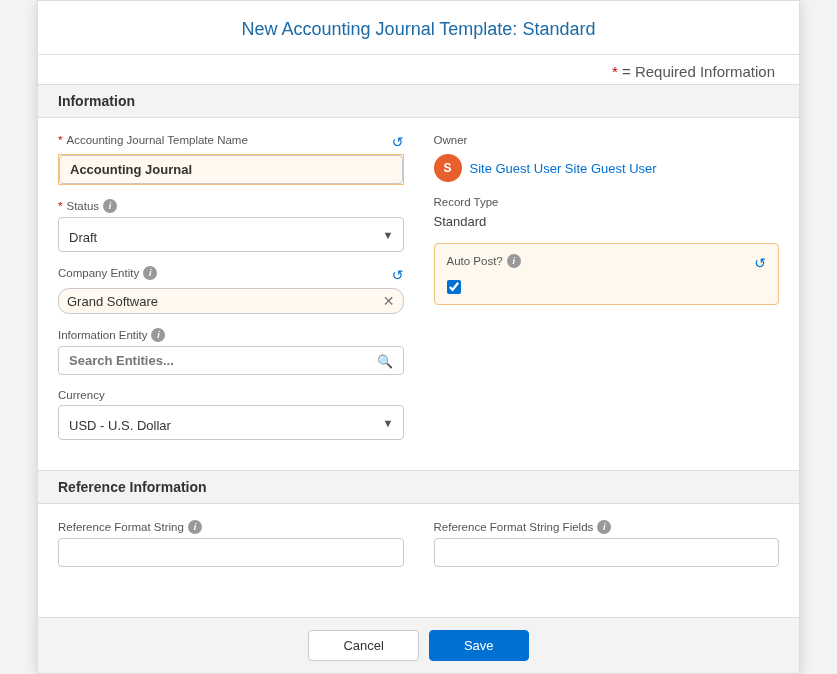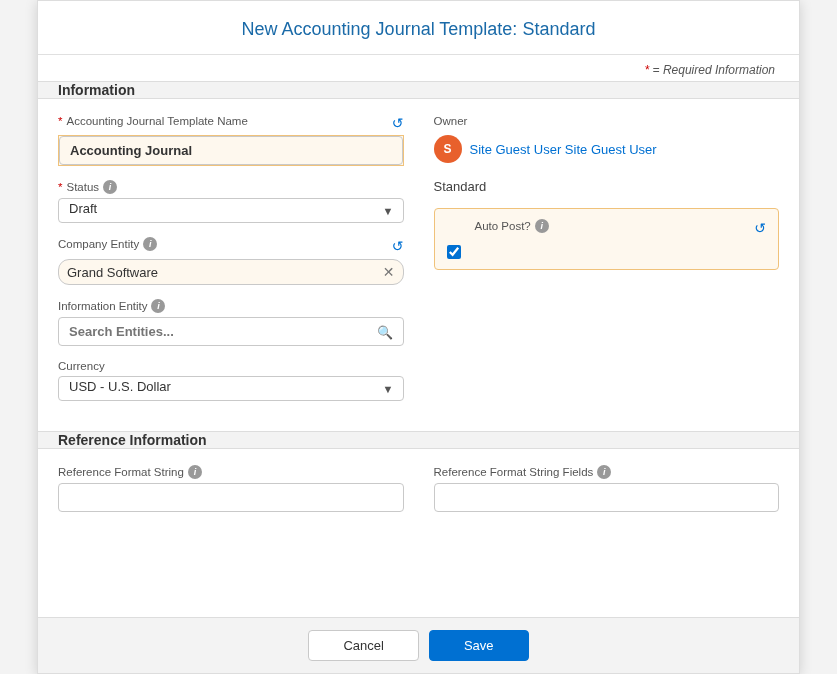--- a/index.html
+++ b/index.html
@@ -28,37 +28,36 @@
       text-align: center;
     }
     .modal-title {
       font-size: 18px;
       font-weight: 400;
       color: #1a6aa8;
     }
     .required-info-row {
       text-align: right;
       padding: 8px 24px 4px;
-      font-size: 12px;
+      font-size: 15px;
       color: #555;
-      font-style: italic;
     }
     .required-info-row span.asterisk {
       color: #c00;
     }
     .modal-body {
       flex: 1;
       padding: 0 0 10px;
       overflow-y: auto;
     }
     .section-header {
       background: #f3f3f3;
       border-top: 1px solid #ddd;
       border-bottom: 1px solid #ddd;
-      padding: 0 20px;
+      padding: 8px 20px;
       font-size: 14px;
       font-weight: 600;
       color: #333;
       margin-bottom: 0;
     }
     .section-content {
       padding: 16px 20px;
     }
     .two-col {
       display: grid;
@@ -119,21 +118,21 @@
       border: 1px solid #f0c27a;
     }
     .highlighted-field .input-field {
       background: #fef8ee;
     }
     .select-wrapper {
       position: relative;
     }
     .select-field {
       width: 100%;
-      padding: 2px 32px 6px 10px;
+      padding: 12px 32px 6px 10px;
       border: 1px solid #c9c9c9;
       border-radius: 4px;
       font-size: 13px;
       color: #333;
       background: #fff;
       appearance: none;
       cursor: pointer;
     }
     .select-arrow {
       position: absolute;
@@ -210,21 +209,20 @@
       background: #fef8ee;
       border: 1px solid #f0c27a;
       border-radius: 4px;
       padding: 10px 12px;
     }
     .auto-post-header {
       display: flex;
       justify-content: space-between;
       align-items: center;
       margin-bottom: 8px;
-      margin-left: 28px;
     }
     .checkbox-wrapper {
       display: flex;
       align-items: center;
       gap: 6px;
     }
     .checkbox-input {
       width: 14px;
       height: 14px;
       cursor: pointer;
@@ -363,20 +361,23 @@
             </div>
             <div class="owner-row">
               <div class="owner-avatar">
                 <span>S</span>
               </div>
               <span class="owner-name">Site Guest User Site Guest User</span>
             </div>
           </div>
 
           <div class="field-group">
+            <div class="field-label">
+              <span>Record Type</span>
+            </div>
             <div class="record-type-value">Standard</div>
           </div>
 
           <div class="field-group">
             <div class="auto-post-section">
               <div class="auto-post-header">
                 <div class="field-label">
                   <span>Auto Post?</span>
                   <span class="info-icon" title="Info">i</span>
                 </div>

